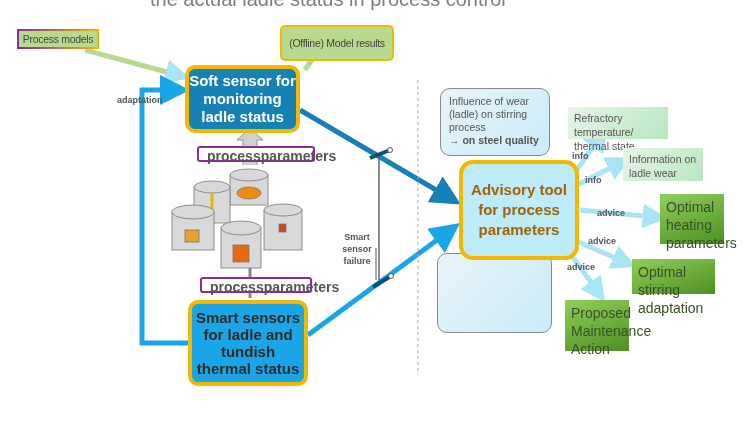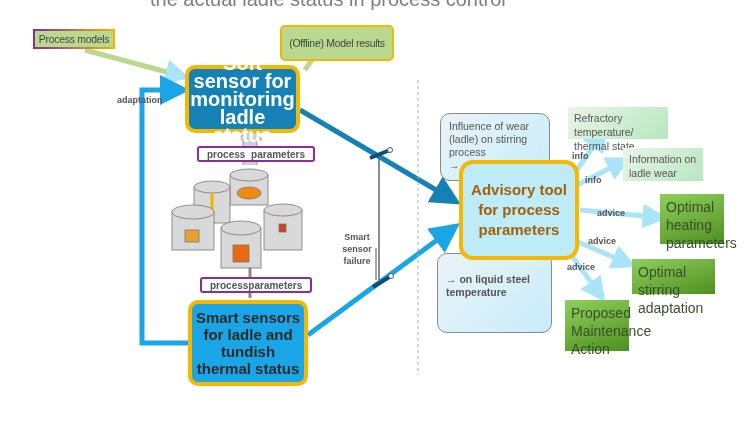--- a/index.html
+++ b/index.html
@@ -1,24 +1,24 @@
 <!DOCTYPE html>
 <html><head>
 <meta charset="utf-8">
 <style>
   html, body { margin:0; padding:0; background:#ffffff; }
   body { width:750px; height:422px; position:relative; overflow:hidden; font-family:"Liberation Sans", sans-serif; }
   .abs { position:absolute; box-sizing:border-box; }
   .title { left:150px; top:-12px; width:460px; font-size:20px; color:#7f7f7f; white-space:nowrap; }
   .small-box { font-size:10.5px; color:#444; display:flex; align-items:center; justify-content:center; border-radius:5px; background:#b9d98f; letter-spacing:-0.3px; }
-  .pm-box { left:33px; top:29px; width:82px; height:20px; border:2px solid; border-image:linear-gradient(90deg,#8a2c9a,#f5b400) 1; border-radius:0; }
+  .pm-box { left:17px; top:29px; width:82px; height:20px; border:2px solid; border-image:linear-gradient(90deg,#8a2c9a,#f5b400) 1; border-radius:0; }
   .mr-box { left:280px; top:25px; width:114px; height:36px; border:2.5px solid #f5b800; }
-  .soft-sensor { left:185px; top:65px; width:115px; height:68px; border:4px solid #f5b800; border-radius:10px; background:#1681b4; color:#fff; font-weight:bold; font-size:20px; text-align:center; line-height:18px; display:flex; align-items:center; justify-content:center; }
+  .soft-sensor { left:185px; top:65px; width:115px; height:68px; border:4px solid #f5b800; border-radius:10px; background:#1681b4; color:#fff; font-weight:bold; font-size:15px; text-align:center; line-height:18px; display:flex; align-items:center; justify-content:center; }
   .smart-sensors { left:188px; top:300px; width:120px; height:86px; border:4px solid #f5b800; border-radius:10px; background:#1aa5e6; color:#2b2b2b; font-weight:bold; font-size:15px; text-align:center; line-height:17px; display:flex; align-items:center; justify-content:center; }
-  .param-box { height:16px; border:2px solid #8a2c9a; border-radius:3px; background:#fff; font-size:10px; font-weight:bold; color:#555; display:flex; align-items:flex-end; justify-content:space-between; padding:0 8px; }
+  .param-box { height:16px; border:2px solid #8a2c9a; border-radius:3px; background:#fff; font-size:14px; font-weight:bold; color:#555; display:flex; align-items:flex-start; justify-content:space-between; padding:0 8px; }
   .param-top { left:197px; top:146px; width:118px; }
   .param-bot { left:200px; top:277px; width:112px; }
   .label { font-size:9px; font-weight:bold; color:#555; }
   .influence { background:linear-gradient(135deg,#e9f3f8,#c8edfb); border:1px solid #8a8a8a; border-radius:10px; font-size:10.5px; color:#555; padding:6px 8px; line-height:13px; }
   .advisory { left:459px; top:160px; width:120px; height:100px; border:4px solid #f5b800; border-radius:14px; background:#bdebf8; color:#a16207; font-weight:bold; font-size:15px; text-align:center; line-height:20px; display:flex; align-items:center; justify-content:center; }
   .light-green { background:linear-gradient(135deg,#e8f6e8,#b8e6c0); font-size:10.5px; color:#555; padding:4px 6px; line-height:14px; }
   .dark-green { background:linear-gradient(160deg,#8fd05b,#4e8f22); font-size:14px; color:#38502a; padding:4px 6px; line-height:18px; }
   .legend { left:498px; top:378px; font-size:11px; color:#555; line-height:14px; }
   .legend b.p { color:#8a1f9a; }
   .legend b.y { color:#f5b800; }
@@ -100,27 +100,26 @@
 <div class="abs param-box param-bot">
   <span>process</span>
   <span>parameters</span>
 </div>
 
 <div class="abs smart-sensors">Smart sensors for ladle and tundish thermal status</div>
 
 <div class="abs label" style="left:117px;top:95px;">adaptation</div>
 <div class="abs label" style="left:340px;top:231px;width:34px;text-align:center;line-height:12px;">Smart sensor failure</div>
 
-<div class="abs influence" style="left:440px;top:88px;width:110px;height:68px;margin-top:25px;">
+<div class="abs influence" style="left:440px;top:88px;width:110px;height:68px;">
   <span>Influence of wear (ladle) on stirring process</span><br>
   <b>→ on steel quality</b>
 </div>
 <div class="abs influence" style="left:437px;top:253px;width:115px;height:80px;">
   <br>
-  <b>→ on liquid steel temperature</b>
 </div>
 
 <div class="abs advisory">Advisory tool for process parameters</div>
 
 <div class="abs light-green" style="left:568px;top:107px;width:100px;height:32px;">Refractory temperature/ thermal state</div>
 <div class="abs light-green" style="left:623px;top:148px;width:80px;height:33px;">Information on ladle wear</div>
 <div class="abs dark-green" style="left:660px;top:194px;width:64px;height:50px;">Optimal heating parameters</div>
 <div class="abs dark-green" style="left:632px;top:259px;width:83px;height:35px;">Optimal stirring adaptation</div>
 <div class="abs dark-green" style="left:565px;top:300px;width:64px;height:51px;">Proposed Maintenance Action</div>
 

